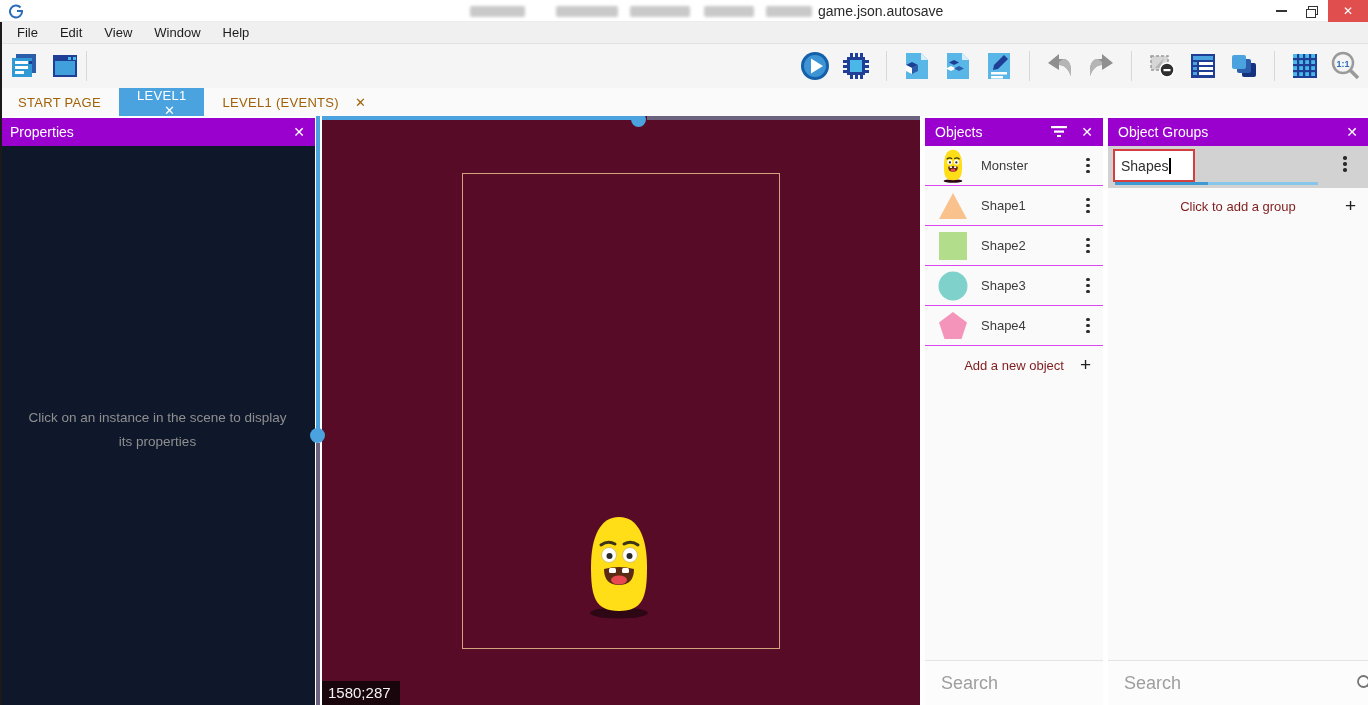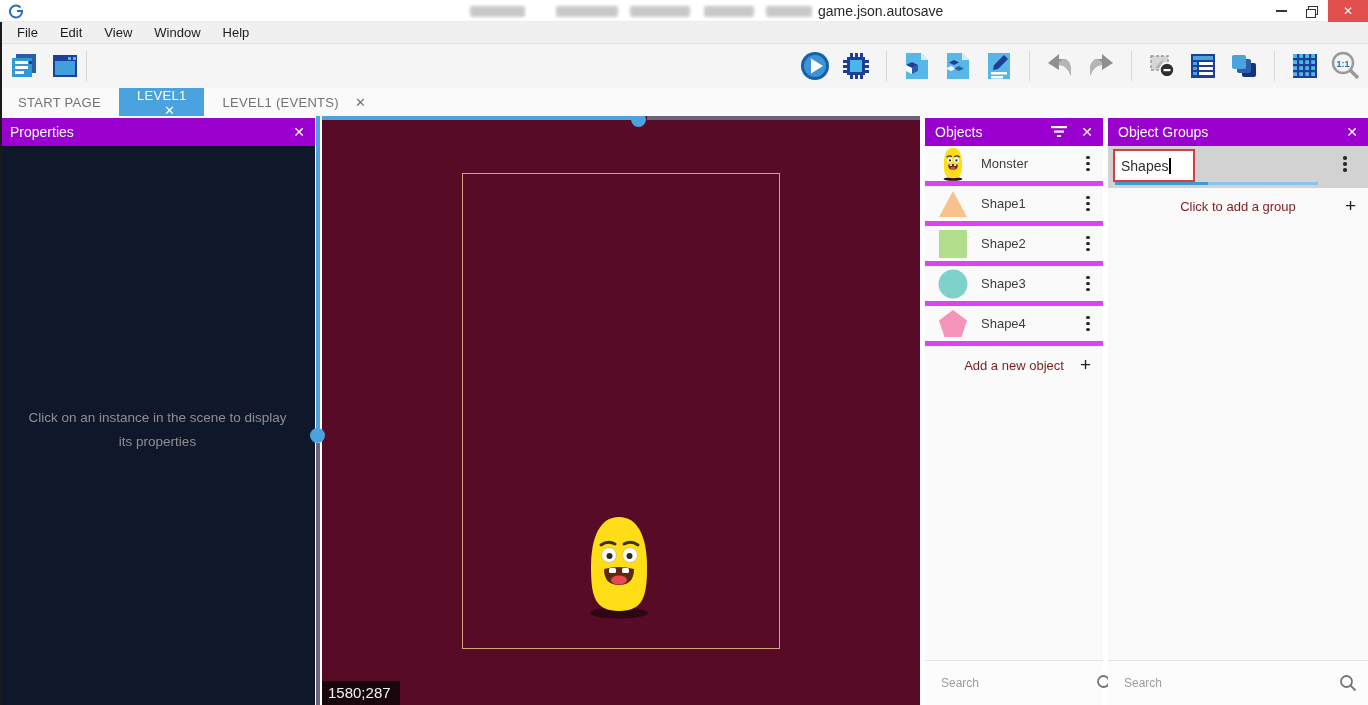--- a/index.html
+++ b/index.html
@@ -28,21 +28,21 @@
   
   .toolbar { position:absolute; left:0; top:44px; width:100%; height:44px; background:#f5f5f5; display:flex; align-items:center; }
   .tb-group { display:flex; align-items:center; gap:9px; }
   .tb-left { margin-left:8px; }
   .tb-right { margin-left:auto; margin-right:6px; }
   .tb-divider { width:1px; height:30px; background:#d8d8d8; margin:0 5px; }
   .tb-icon { width:32px; height:32px; display:flex; align-items:center; justify-content:center; }
 
   
   .tabbar { position:absolute; left:0; top:88px; width:100%; height:28px; background:#fafafa; display:flex; align-items:stretch; }
-  .tab { display:flex; align-items:center; font-size:13px; padding:0 18px; color:#737373; letter-spacing:.3px; }
+  .tab { display:flex; align-items:center; font-size:13px; padding:0 18px; color:#a16207; letter-spacing:.3px; }
   .tab .tab-x { margin-left:16px; font-size:13px; }
   .tab.active { background:#4aa3de; color:#fff;flex-direction:column; }
 
   
   .main { position:absolute; left:0; top:116px; width:1368px; height:589px; background:#fff; }
   .left-edge { position:absolute; left:0; top:22px; width:2px; height:683px; background:#1a1a1a; z-index:50; }
 
   .panel-header { height:28px; background:#9a00ce; color:#fff; display:flex; align-items:center; padding:0 10px; font-size:14px; }
   .panel-header .hdr-title { flex:0 0 auto; }
   .panel-header .hdr-spacer { flex:1; }
@@ -59,30 +59,30 @@
   .hscroll-line { position:absolute; top:0; left:0; width:316px; height:4px; background:#4aa3de; }
   .hscroll-rest { position:absolute; top:0; left:325px; right:0; height:4px; background:#6b637e; }
   .hscroll-dot { position:absolute; left:309px; top:-4px; width:15px; height:15px; border-radius:50%; background:#4aa3de; }
   .vscroll-line { position:absolute; left:316px; top:0; width:4px; height:318px; background:#4aa3de; }
   .vscroll-rest { position:absolute; left:316px; top:327px; width:4px; height:262px; background:#6b637e; }
   .vscroll-dot { position:absolute; left:310px; top:312px; width:15px; height:15px; border-radius:50%; background:#4aa3de; }
   .monster-wrap { position:absolute; left:260px; top:399px; }
 
   
   .objects-panel { position:absolute; left:925px; top:2px; width:178px; height:587px; background:#fafafa; }
-  .obj-row { height:40px; display:flex; align-items:center; border-bottom:5px solid #d946ef; }
+  .obj-row { height:40px; display:flex; align-items:center; border-bottom:1px solid #d946ef; }
   .obj-icon-cell { width:56px; display:flex; align-items:center; justify-content:center; }
   .obj-label { flex:1; font-size:13px; color:#3c3c3c; }
   .kebab { width:22px; display:flex; flex-direction:column; align-items:center; gap:2.5px; margin-right:4px; cursor:pointer; }
   .kebab i { width:3.5px; height:3.5px; border-radius:50%; background:#2a2a2a; }
   .add-row { height:38px; display:flex; align-items:center; justify-content:center; position:relative; }
   .add-label { font-size:13px; color:#7f1d1d; }
   .add-plus { position:absolute; right:12px; font-size:19px; color:#222; font-weight:400; cursor:pointer; }
   .search-row { position:absolute; left:0; bottom:0; right:0; height:45px; border-top:1px solid #e4e4e4; background:#fcfcfc; display:flex; align-items:center; }
-  .search-input { flex:1; border:none; outline:none; background:transparent; font-size:12px; color:#4c1d95; padding-left:16px; font-family:"Liberation Sans",sans-serif; }
+  .search-input { flex:1; border:none; outline:none; background:transparent; font-size:18px; color:#4c1d95; padding-left:16px; font-family:"Liberation Sans",sans-serif; }
   .search-input::placeholder { color:#9e9e9e; }
   .search-icon-cell { width:40px; display:flex; align-items:center; justify-content:center; }
 
   
   .groups-panel { position:absolute; left:1108px; top:2px; width:260px; height:587px; background:#fafafa; }
   .group-edit-row { position:relative; height:42px; background:#d2d2d2; display:flex; align-items:center; }
   .group-name-box { position:absolute; left:5px; top:3px; width:82px; height:33px; border:2px solid #d43f3f; background:#ffffff; display:flex; align-items:center; padding-left:6px; }
   .group-name-text { font-size:14px; color:#2e2e2e; }
   .text-caret { display:inline-block; width:1.5px; height:16px; background:#000; margin-left:1px; }
   .group-underline { position:absolute; left:7px; bottom:3px; width:203px; height:3px; background:linear-gradient(to right,#3e9ad3 0 46%,#85c6ea 46%); }

